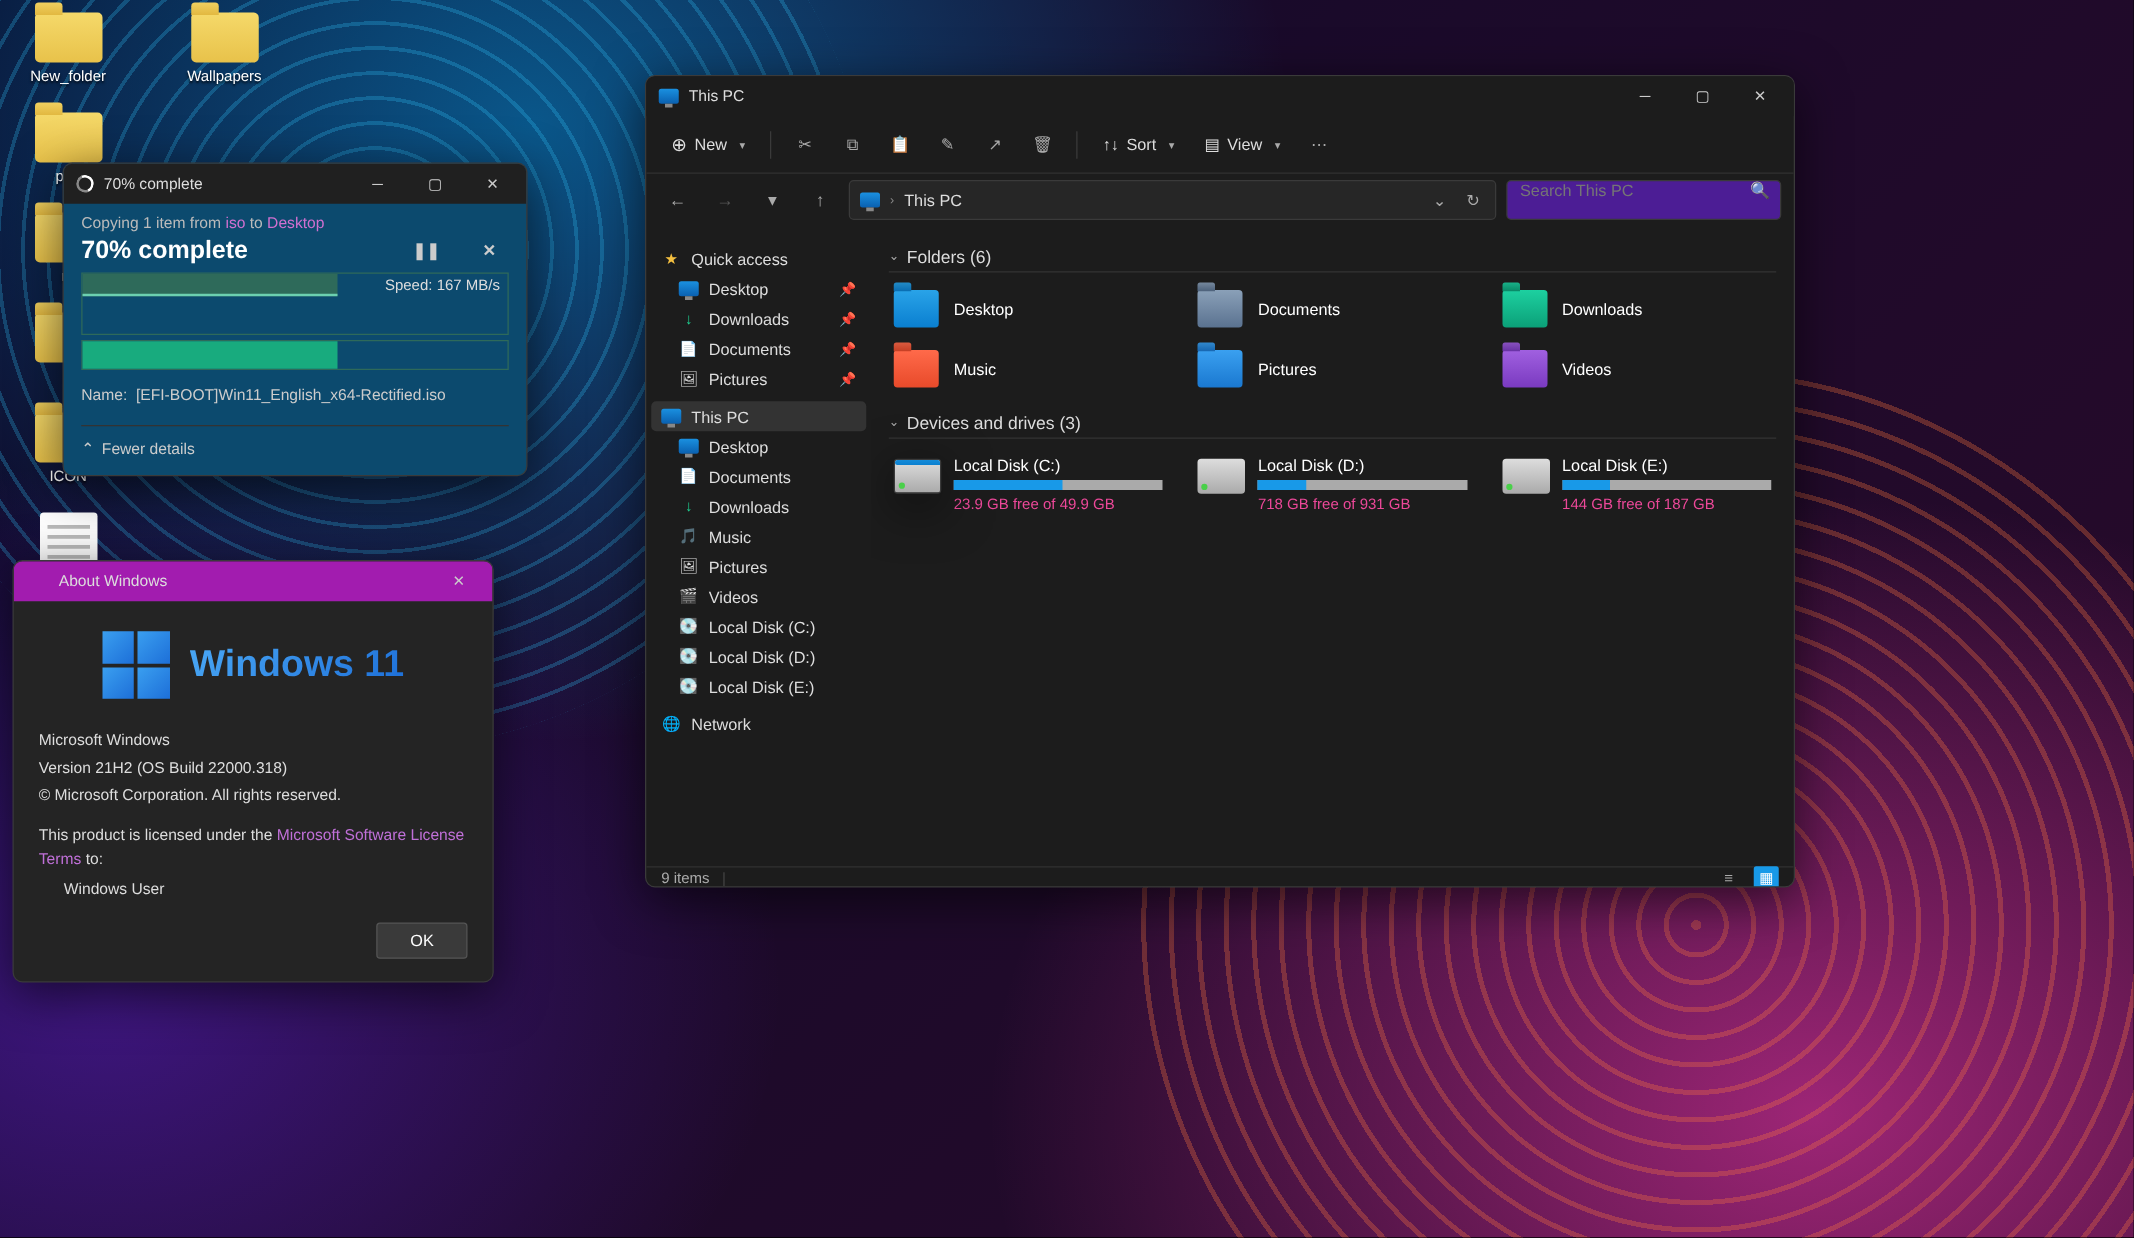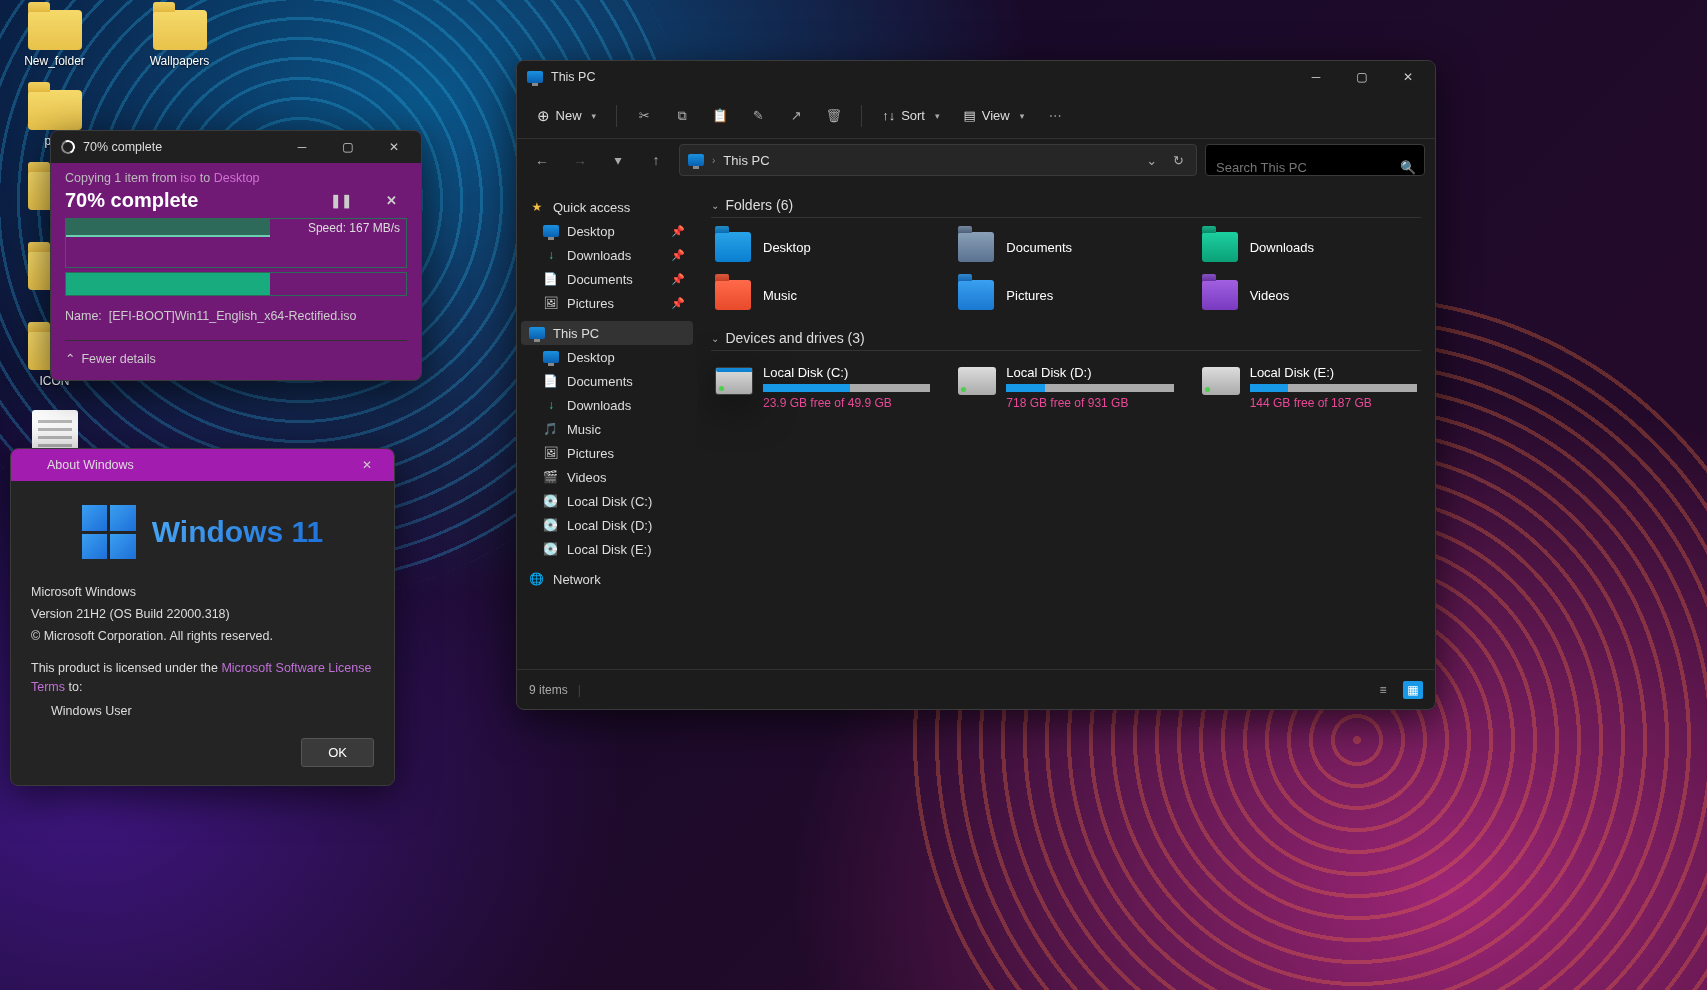--- a/index.html
+++ b/index.html
@@ -20,21 +20,21 @@
 .desktop-icons{position:absolute;top:10px;left:12px;display:flex;flex-direction:column;gap:22px;}
 .drow{display:flex;gap:40px;}
 .dicon{width:85px;display:flex;flex-direction:column;align-items:center;gap:4px;cursor:pointer;}
 .dicon .folder{width:54px;height:40px;background:linear-gradient(#f5d96a,#e8c24a);border-radius:4px;position:relative;}
 .dicon .folder::before{content:"";position:absolute;top:-8px;left:0;width:22px;height:10px;background:linear-gradient(#f0d060,#e2b840);border-radius:3px 3px 0 0;}
 .dicon .note{width:46px;height:54px;background:#fff;border-radius:3px;position:relative;}
 .dicon .note::before{content:"";position:absolute;left:6px;right:6px;top:10px;height:3px;background:#bbb;box-shadow:0 8px 0 #bbb,0 16px 0 #bbb,0 24px 0 #bbb;}
 .dicon span{color:#fff;font-size:12px;text-shadow:0 1px 2px rgba(0,0,0,0.9);text-align:center;}
 
 
-.win{position:absolute;background:#701a75;border:1px solid #3a3a3a;border-radius:8px;box-shadow:0 10px 40px rgba(0,0,0,0.6);color:#ddd;display:flex;flex-direction:column;overflow:hidden;}
+.win{position:absolute;background:#0c4a6e;border:1px solid #3a3a3a;border-radius:8px;box-shadow:0 10px 40px rgba(0,0,0,0.6);color:#ddd;display:flex;flex-direction:column;overflow:hidden;}
 .titlebar{height:32px;display:flex;align-items:center;padding:0 4px 0 10px;font-size:12.5px;background:#202020;}
 .titlebar .t-title{flex:1;display:flex;align-items:center;gap:8px;}
 .winctl{display:flex;}
 .winctl div{width:46px;height:32px;display:flex;align-items:center;justify-content:center;color:#ccc;font-size:12px;cursor:pointer;}
 
 
 #copy-win{left:50px;top:130px;width:372px;}
 #copy-win .body{padding:8px 14px 14px;font-size:12.5px;}
 .copy-head{color:#bbb;margin-bottom:4px;}
 .copy-head .link{color:#d070d0;}
@@ -72,21 +72,21 @@
 .tsep{width:1px;height:22px;background:#3a3a3a;margin:0 6px;}
 .chev::after{content:"▾";font-size:9px;margin-left:4px;color:#aaa;}
 .navrow{height:42px;display:flex;align-items:center;padding:0 10px;gap:8px;}
 .navbtn{width:30px;height:30px;display:flex;align-items:center;justify-content:center;color:#aaa;border-radius:4px;cursor:pointer;font-size:14px;}
 .navbtn.disabled{color:#555;cursor:default;}
 .addr{flex:1;height:32px;background:#262626;border:1px solid #3a3a3a;border-radius:4px;display:flex;align-items:center;padding:0 8px;gap:8px;font-size:13px;}
 .addr .crumb{color:#ddd;}
 .addr .sep{color:#888;font-size:10px;}
 .addr .spacer{flex:1;}
 .addr .dd,.addr .refresh{color:#aaa;cursor:pointer;padding:0 4px;}
-.searchbox{width:220px;height:32px;background:#000000;border:1px solid #3a3a3a;border-radius:4px;display:flex;align-items:flex-end;padding:0 10px;gap:8px;color:#888;font-size:13px;}
+.searchbox{width:220px;height:32px;background:#4c1d95;border:1px solid #3a3a3a;border-radius:4px;display:flex;align-items:flex-start;padding:0 10px;gap:8px;color:#888;font-size:13px;}
 .searchbox input{flex:1;background:none;border:none;outline:none;color:#ddd;font-size:13px;}
 .ex-body{flex:1;display:flex;min-height:0;}
 .sidebar{width:180px;padding:8px 4px;overflow-y:auto;font-size:13px;}
 .side-item{display:flex;align-items:center;gap:8px;padding:4px 8px 4px 22px;border-radius:4px;cursor:pointer;color:#ddd;position:relative;}
 .side-item.selected{background:#333;}
 .side-item .pin{position:absolute;right:8px;color:#888;font-size:11px;}
 .side-item.grp{padding-left:8px;font-weight:500;margin-top:6px;}
 .side-item .ic{width:16px;height:16px;display:inline-flex;align-items:center;justify-content:center;font-size:12px;}
 .content{flex:1;padding:10px 14px;overflow-y:auto;}
 .section-head{display:flex;align-items:center;gap:6px;color:#ddd;font-size:14px;margin:6px 0 10px;border-bottom:1px solid #333;padding-bottom:4px;cursor:pointer;}
@@ -105,21 +105,21 @@
 .drive-grid{display:grid;grid-template-columns:repeat(3,1fr);gap:14px 20px;}
 .drive{display:flex;gap:10px;padding:4px;border-radius:4px;cursor:pointer;}
 .drive-icon{width:38px;height:28px;background:linear-gradient(#ddd,#aaa);border-radius:3px;position:relative;flex-shrink:0;margin-top:2px;}
 .drive-icon::before{content:"";position:absolute;left:3px;bottom:3px;width:5px;height:5px;border-radius:50%;background:#4ad04a;}
 .drive-icon.win::after{content:"";position:absolute;top:-8px;left:0;width:38px;height:12px;background:linear-gradient(#29a3e8,#0a7fd0);border-radius:2px;}
 .drive-info{flex:1;}
 .drive-name{font-size:13px;color:#fff;margin-bottom:4px;}
 .drive-bar{height:8px;background:#aaa;border-radius:0;position:relative;margin-bottom:4px;}
 .drive-bar .used{position:absolute;left:0;top:0;bottom:0;background:#1899e8;}
 .drive-free{font-size:12px;color:#ec4899;}
-.statusbar{height:40px;border-top:1px solid #303030;display:flex;align-items:center;padding:0 12px;font-size:12px;color:#aaa;gap:10px;}
+.statusbar{height:16px;border-top:1px solid #303030;display:flex;align-items:center;padding:0 12px;font-size:12px;color:#aaa;gap:10px;}
 .statusbar .spacer{flex:1;}
 .statusbar .viewbtn{width:20px;height:18px;display:flex;align-items:center;justify-content:center;cursor:pointer;border-radius:2px;}
 .statusbar .viewbtn.active{background:#1899e8;color:#fff;}
 
 
 .mon{width:16px;height:12px;background:linear-gradient(#1a90e0,#0a60b0);border-radius:2px;display:inline-block;position:relative;}
 .mon::after{content:"";position:absolute;bottom:-3px;left:5px;width:6px;height:3px;background:#888;}
 .star{color:#f5c040;}
 .dl-i{color:#1dd090;font-weight:700;}
 .pie{width:14px;height:14px;border:2px solid #888;border-radius:50%;border-top-color:#fff;border-right-color:#fff;transform:rotate(20deg);display:inline-block;}

